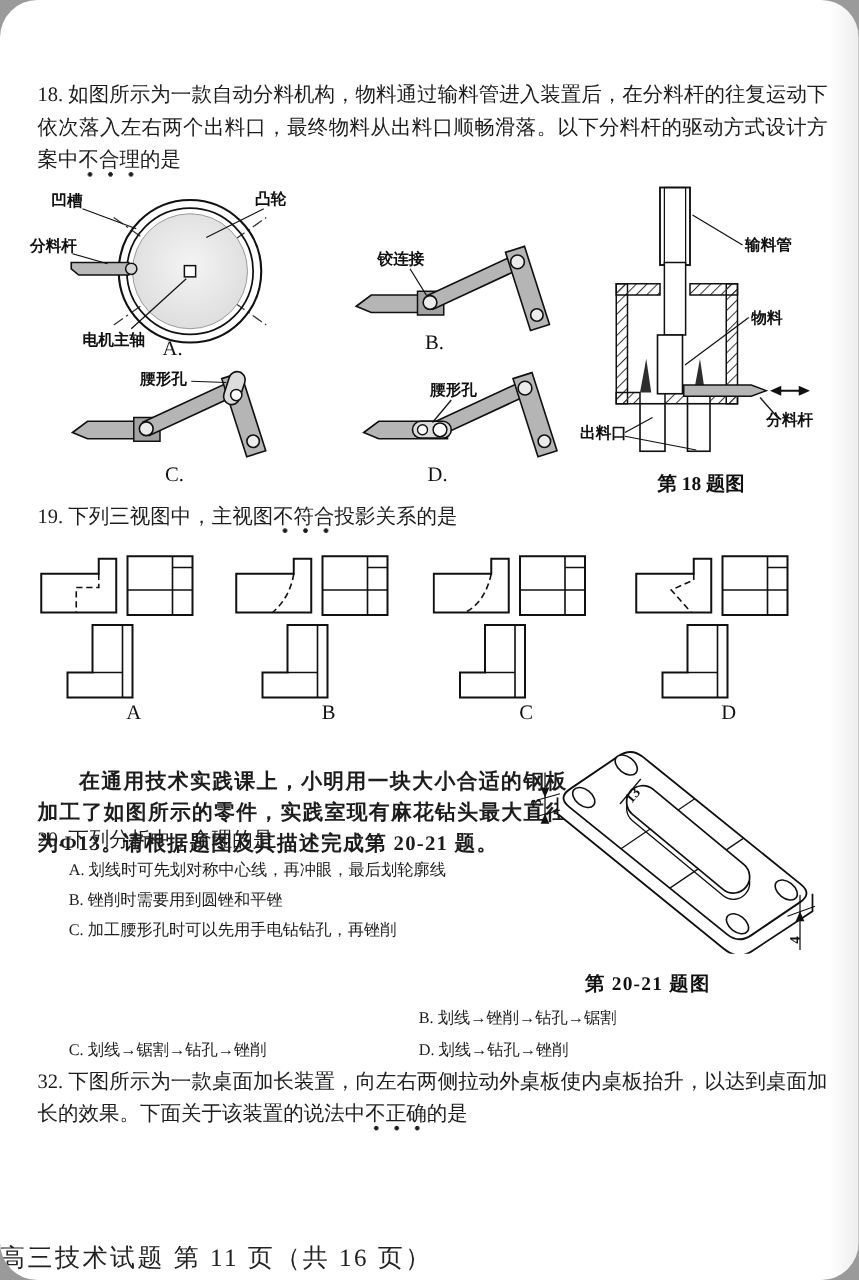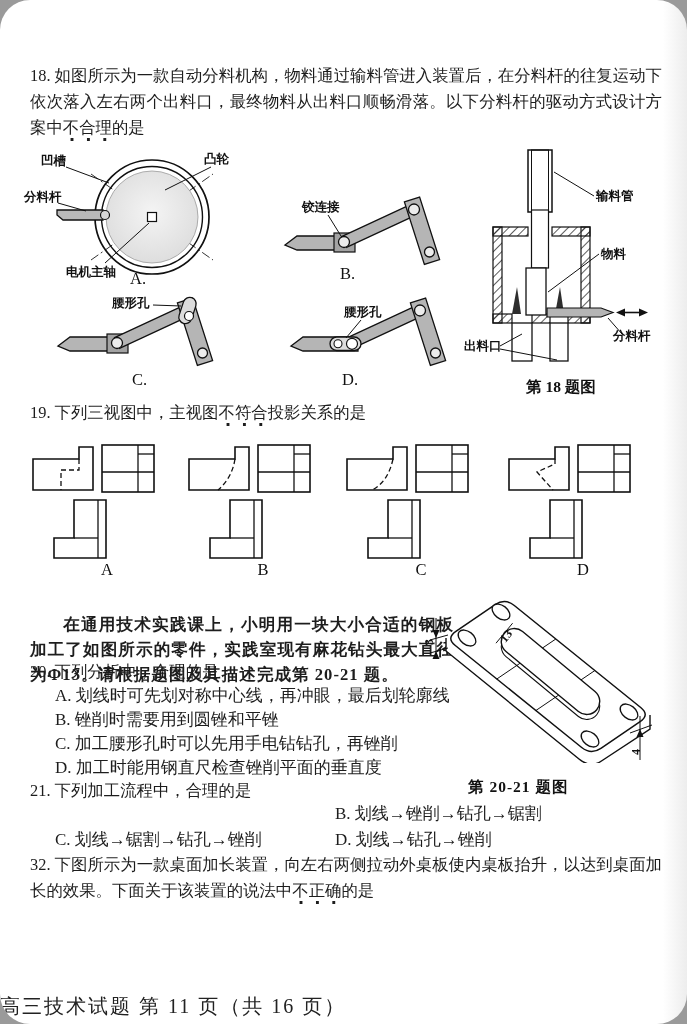--- a/index.html
+++ b/index.html
@@ -6,21 +6,21 @@
   .page{
     position:relative;width:687px;height:1024px;margin:0 auto;overflow:hidden;
     background:linear-gradient(90deg,#ffffff 0%,#ffffff 96.5%,#ededed 100%);
     font-family:"Liberation Serif","DejaVu Serif",serif;
     color:#1d1d1d;
     border-radius:30px;
   }
   .abs{position:absolute;}
   .para{font-size:16.4px;line-height:26px;text-align:justify;color:#1d1d1d;}
   .stem{font-size:16.4px;line-height:24px;color:#1d1d1d;white-space:nowrap;}
-  .opt{font-size:17px;line-height:24px;color:#1d1d1d;white-space:nowrap;}
+  .opt{font-size:13px;line-height:24px;color:#1d1d1d;white-space:nowrap;}
   .kai{font-size:16.6px;line-height:25px;font-weight:600;letter-spacing:1px;text-align:justify;text-indent:2em;margin-top:24px;}
   .letter{font-size:16.5px;font-weight:500;color:#111;}
   .cap{font-size:15.5px;font-weight:700;color:#111;letter-spacing:1px;margin-top:44px;}
   .emph{
     background-image:radial-gradient(circle,#1d1d1d 1.6px,rgba(0,0,0,0) 1.9px);
     background-size:1em 5px;background-repeat:repeat-x;background-position:0.05em 100%;
     padding-bottom:5px;
   }
   .footer{font-size:20px;letter-spacing:2px;text-align:left;width:100%;color:#222;}
   svg text{font-family:"Liberation Serif","DejaVu Serif",serif;font-weight:700;fill:#111;}
@@ -255,23 +255,21 @@
     <text x="4" y="58" font-size="12" transform="rotate(-90 7 54)">3</text>
     <text x="78" y="52" font-size="12" transform="rotate(-50 84 48)">13</text>
     <text x="211" y="168" font-size="12" transform="rotate(-90 214 164)">4</text>
   </svg>
   <div class="abs cap" style="left:468px;top:733px;">第 20-21 题图</div>
 
   <div class="abs stem" style="left:30px;top:660px;">20. 下列分析中，合理的是</div>
   <div class="abs opt" style="left:55px;top:684px;">A. 划线时可先划对称中心线，再冲眼，最后划轮廓线</div>
   <div class="abs opt" style="left:55px;top:708px;">B. 锉削时需要用到圆锉和平锉</div>
   <div class="abs opt" style="left:55px;top:732px;">C. 加工腰形孔时可以先用手电钻钻孔，再锉削</div>
-  <div class="abs opt" style="left:55px;top:756px;">D. 加工时能用钢直尺检查锉削平面的垂直度</div>
-
-  <div class="abs stem" style="left:30px;top:779px;">21. 下列加工流程中，合理的是</div>
+
   <div class="abs opt" style="left:335px;top:802px;">B. 划线→锉削→钻孔→锯割</div>
   <div class="abs opt" style="left:335px;top:828px;">D. 划线→钻孔→锉削</div>
   <div class="abs opt" style="left:55px;top:828px;">C. 划线→锯割→钻孔→锉削</div>
 
   <div class="abs para" style="left:30px;top:852px;width:632px;"><span>32. 下图所示为一款桌面加长装置，向左右两侧拉动外桌板使内桌板抬升，以达到桌面加长的效果。下面关于该装置的说法中</span><span class="emph">不正确</span><span>的是</span></div>
 
   <div class="abs footer" style="left:0;top:993px;">高三技术试题 第 11 页（共 16 页）</div>
 
 </div>
 

